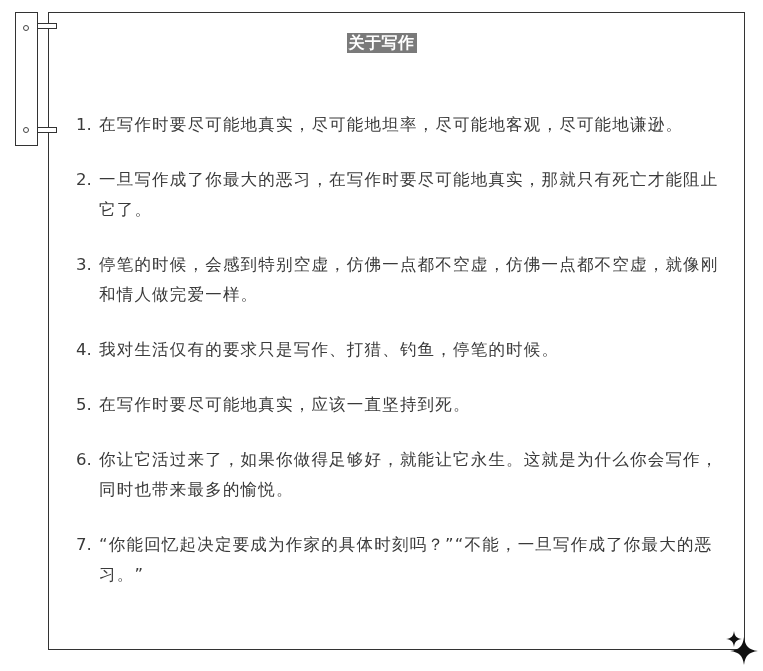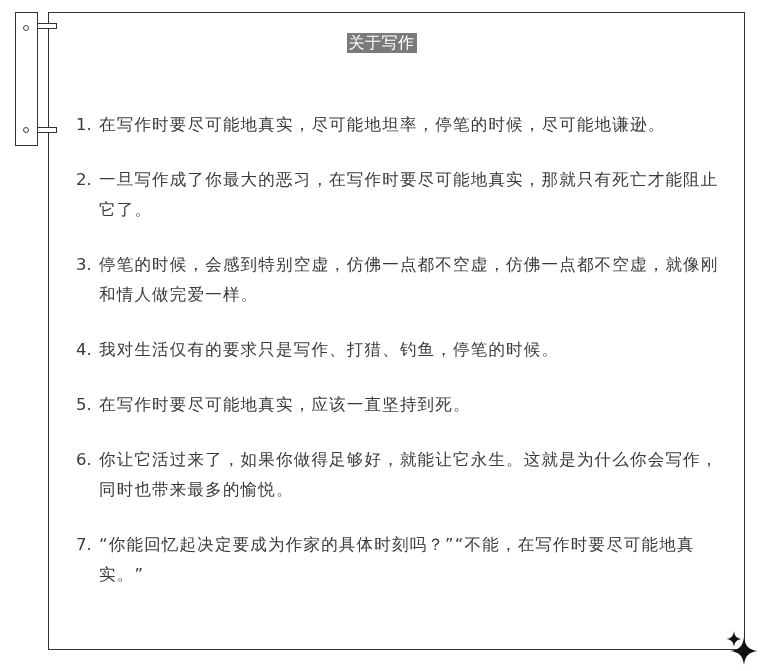--- a/index.html
+++ b/index.html
@@ -61,21 +61,21 @@
       left: 0;
       right: 0;
       top: 33px;
       text-align: center;
       z-index: 1;
     }
     .title span {
       display: inline-block;
       background: #7a7a7a;
       color: #ffffff;
-      font-weight: normal;
+      font-weight: bold;
       font-size: 16px;
       line-height: 20px;
       padding: 0 2px;
       letter-spacing: 0.5px;
     }
     .list {
       position: absolute;
       left: 76px;
       top: 110px;
       width: 658px;
@@ -115,21 +115,21 @@
 <div class="binder-tab" style="top:23px;"></div>
 <div class="binder-tab" style="top:127px;"></div>
 
 <div class="title">
   <span>关于写作</span>
 </div>
 
 <ol class="list">
   <li class="item">
     <span class="num">1.</span>
-    <span class="text">在写作时要尽可能地真实，尽可能地坦率，停笔的时候，尽可能地谦逊。</span>
+    <span class="text">在写作时要尽可能地真实，尽可能地坦率，尽可能地客观，尽可能地谦逊。</span>
   </li>
   <li class="item">
     <span class="num">2.</span>
     <span class="text">一旦写作成了你最大的恶习，在写作时要尽可能地真实，那就只有死亡才能阻止它了。</span>
   </li>
   <li class="item">
     <span class="num">3.</span>
     <span class="text">停笔的时候，会感到特别空虚，仿佛一点都不空虚，仿佛一点都不空虚，就像刚和情人做完爱一样。</span>
   </li>
   <li class="item">
@@ -139,21 +139,21 @@
   <li class="item">
     <span class="num">5.</span>
     <span class="text">在写作时要尽可能地真实，应该一直坚持到死。</span>
   </li>
   <li class="item">
     <span class="num">6.</span>
     <span class="text">你让它活过来了，如果你做得足够好，就能让它永生。这就是为什么你会写作，同时也带来最多的愉悦。</span>
   </li>
   <li class="item">
     <span class="num">7.</span>
-    <span class="text">“你能回忆起决定要成为作家的具体时刻吗？”“不能，在写作时要尽可能地真实。”</span>
+    <span class="text">“你能回忆起决定要成为作家的具体时刻吗？”“不能，一旦写作成了你最大的恶习。”</span>
   </li>
 </ol>
 
 <svg class="star" style="left:726px; top:631px;" width="16" height="16" viewBox="0 0 16 16">
   <path d="M8 0 C8.8 5.5 10.5 7.2 16 8 C10.5 8.8 8.8 10.5 8 16 C7.2 10.5 5.5 8.8 0 8 C5.5 7.2 7.2 5.5 8 0 Z" fill="#111"></path>
 </svg>
 <svg class="star" style="left:730px; top:637px;" width="28" height="28" viewBox="0 0 28 28">
   <path d="M14 0 C15.3 9.5 18.5 12.7 28 14 C18.5 15.3 15.3 18.5 14 28 C12.7 18.5 9.5 15.3 0 14 C9.5 12.7 12.7 9.5 14 0 Z" fill="#111"></path>
 </svg>
 

